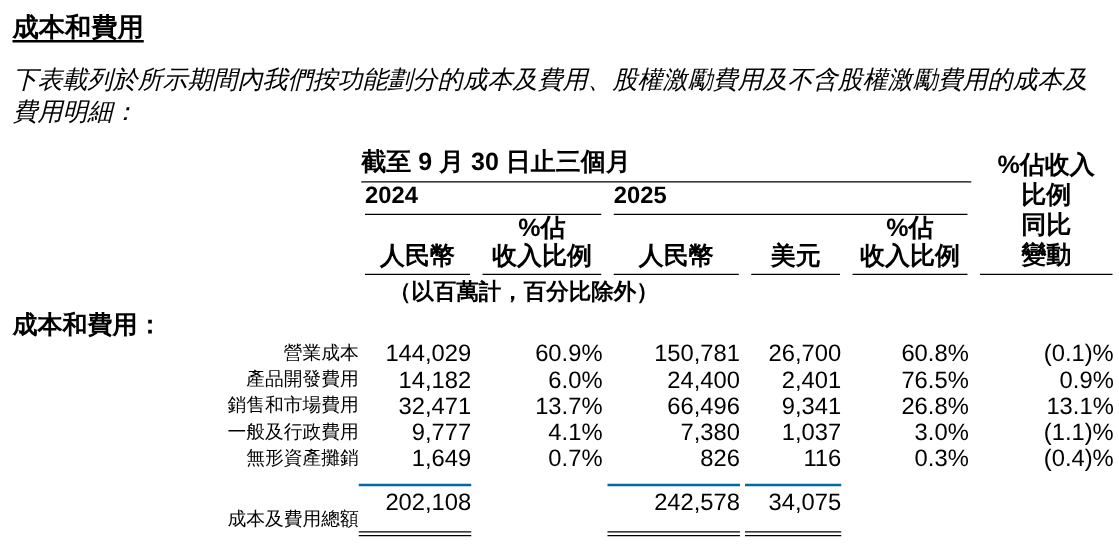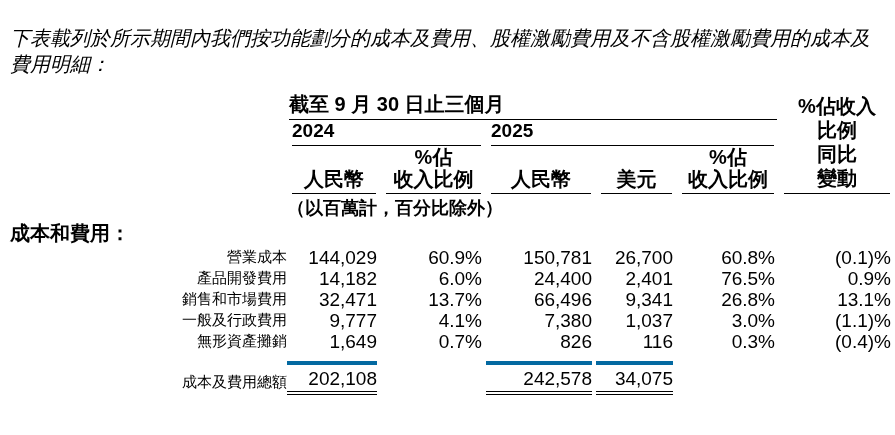--- a/index.html
+++ b/index.html
@@ -27,21 +27,21 @@
 
   table.fin {
     margin-top: 16px;
     width: 885px;
     border-collapse: collapse;
     table-layout: fixed;
   }
   td { padding: 0; vertical-align: bottom; font-size: 20px; }
 
   
-  .bs { font-family: "Liberation Sans", sans-serif; font-weight: bold; }
+  .bs { font-family: "Liberation Sans", sans-serif; font-weight: bold; margin-left: 24px; }
   .c  { text-align: left; }
 
   
   .num {
     font-family: "Liberation Sans", sans-serif;
     font-size: 19px;
     text-align: right;
     padding-right: 4px;
   }
 
@@ -62,32 +62,33 @@
   .sub-line { display: block; font-size: 20px; line-height: 22px; text-align: center; }
   .rh-line  { display: block; font-size: 20px; line-height: 24px; text-align: center; }
 
   .unit-note { font-size: 18px; line-height: 22px; }
   .section-lbl { font-weight: bold; font-size: 20px; }
   .row-lbl { font-size: 15px; text-align: right; }
 
   
   .tot {
     margin-top: 9px;
-    border-top: 4px solid #0369a1;
+    border-top: 2px solid #0369a1;
     border-bottom: 4px double #000;
-    padding: 3px 0 2px 0;
+    padding: 3px 0 12px 0;
     line-height: 21px;
   }
   .tot-empty { margin-top: 9px; padding: 4px 0 2px 0; line-height: 21px; }
 </style>
 </head>
 <body>
 
 <div class="page">
 
+  <div class="doc-title">成本和費用</div>
 
   <p class="intro">下表載列於所示期間內我們按功能劃分的成本及費用、股權激勵費用及不含股權激勵費用的成本及費用明細：</p>
 
   <table class="fin">
     <colgroup>
       <col style="width:277px">
       <col style="width:94px">
       <col style="width:105px">
       <col style="width:110px">
       <col style="width:81px">

